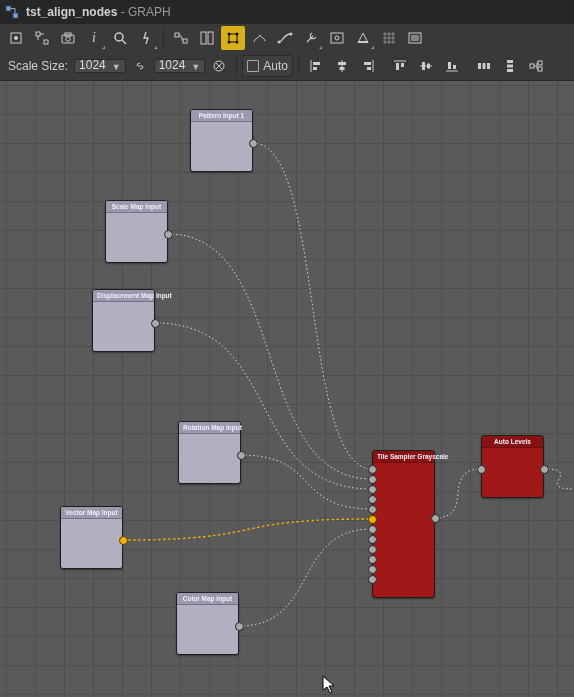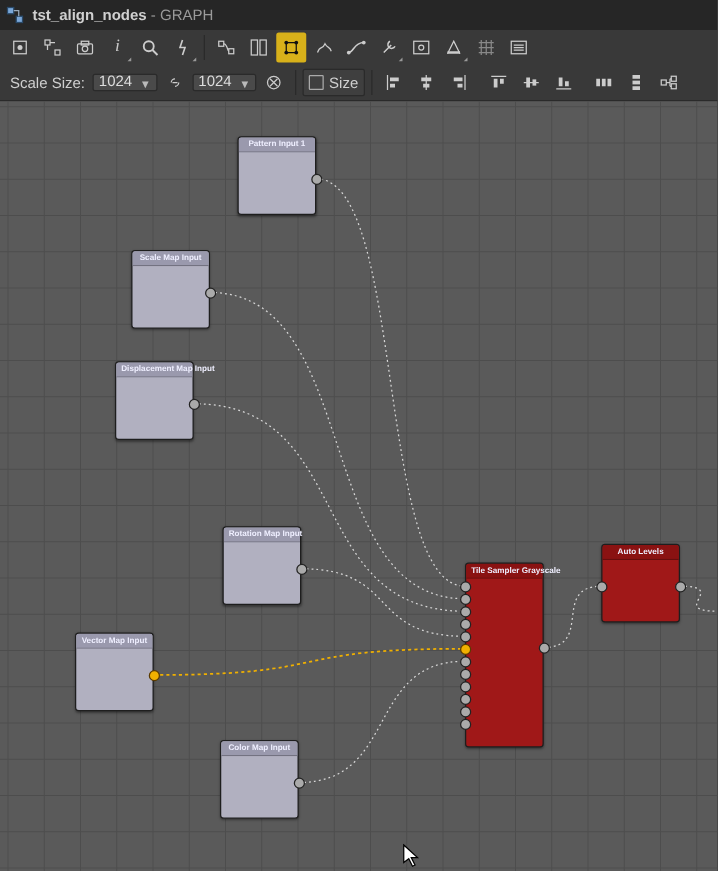--- a/index.html
+++ b/index.html
@@ -180,21 +180,21 @@
       </div>
     <div class="tbtn">
         <svg width="16" height="16">
           <circle cx="8" cy="8" r="5" fill="none" stroke="#ccc"></circle>
           <path d="M5 5 L11 11 M11 5 L5 11" stroke="#ccc"></path>
         </svg>
       </div>
     <div class="sep"></div>
     <div class="stack-group">
         <span class="box"></span>
-        <span class="label" style="margin:0">Size</span>
+        <span class="label" style="margin:0">Auto</span>
       </div>
     <div class="sep"></div>
     <div class="tbtn">
         <svg width="16" height="16">
           <path d="M3 2 V14" stroke="#ccc"></path>
           <rect x="5" y="4" width="7" height="3" fill="#ccc"></rect>
           <rect x="5" y="9" width="4" height="3" fill="#ccc"></rect>
         </svg>
       </div>
     <div class="tbtn">

